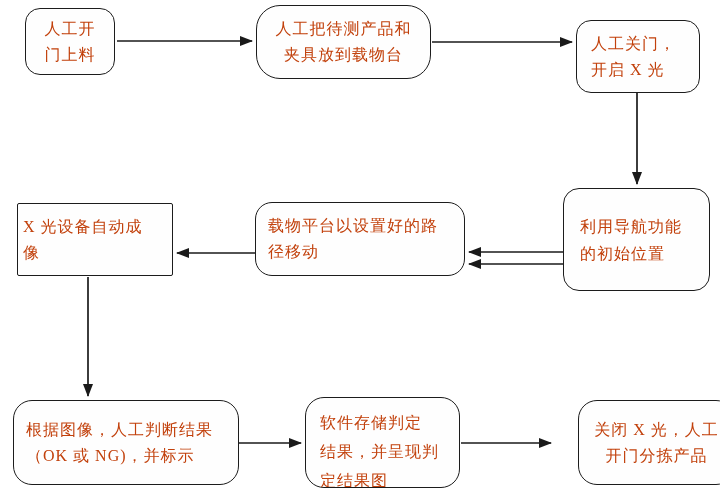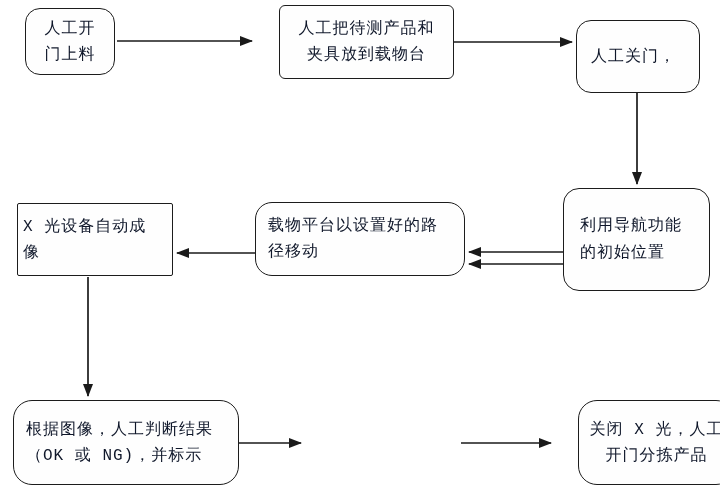--- a/index.html
+++ b/index.html
@@ -1,43 +1,43 @@
 <!DOCTYPE html>
 <html><head>
 <meta charset="utf-8">
 <style>
   html, body { margin: 0; padding: 0; background: #ffffff; }
   #canvas {
     position: relative;
     width: 720px;
     height: 496px;
     background: #ffffff;
-    font-family: Liberation Mono, monospace;
-    color: #0f172a;
+    font-family: Liberation Serif, serif;
+    color: #c2410c;
     overflow: hidden;
   }
   .node {
     position: absolute;
     box-sizing: border-box;
     background: #fefefe;
     border: 1.6px solid #1c1c1c;
     display: flex;
     flex-direction: column;
     justify-content: center;
     font-size: 16px;
     line-height: 26px;
     letter-spacing: 1px;
     overflow: hidden;
   }
   .node span { display: block; white-space: nowrap; }
   .center { align-items: center; text-align: center; }
   .leftal { align-items: flex-start; text-align: left; }
 
   #n1 { left: 25px;  top: 8px;   width: 90px;  height: 67px;  border-radius: 15px; }
-  #n2 { left: 256px; top: 5px;   width: 175px; height: 74px;  border-radius: 6px; margin-left: 23px; }
+  #n2 { left: 256px; top: 5px;   width: 175px; height: 74px;  border-radius: 24px; }
   #n3 { left: 576px; top: 4px;   width: 124px; height: 73px;  border-radius: 15px; padding-left: 14px; margin-top: 16px; }
   #n4 { left: 563px; top: 188px; width: 147px; height: 103px; border-radius: 16px; padding-left: 16px; line-height: 27px; }
   #n5 { left: 255px; top: 202px; width: 210px; height: 74px;  border-radius: 17px; padding-left: 12px; }
   #n6 { left: 17px;  top: 203px; width: 156px; height: 73px;  border-radius: 2px; padding-left: 5px; }
   #n7 { left: 13px;  top: 400px; width: 226px; height: 85px;  border-radius: 19px; padding-left: 12px; }
   #n8 { left: 305px; top: 397px; width: 155px; height: 91px;  border-radius: 19px; padding-left: 14px;
         justify-content: flex-start; padding-top: 10px; line-height: 29px; }
   #n9 { left: 555px; top: 400px; width: 157px; height: 85px;  border-radius: 19px; margin-left: 23px; }
 
   #arrow-layer {
@@ -75,20 +75,21 @@
     <span>门上料</span>
   </div>
 
   <div id="n2" class="node center">
     <span>人工把待测产品和</span>
     <span>夹具放到载物台</span>
   </div>
 
   <div id="n3" class="node leftal">
     <span>人工关门，</span>
+    <span>开启 X 光</span>
   </div>
 
   <div id="n4" class="node leftal">
     <span>利用导航功能</span>
     <span>的初始位置</span>
   </div>
 
   <div id="n5" class="node leftal">
     <span>载物平台以设置好的路</span>
     <span>径移动</span>
@@ -97,19 +98,24 @@
   <div id="n6" class="node leftal">
     <span>X 光设备自动成</span>
     <span>像</span>
   </div>
 
   <div id="n7" class="node leftal">
     <span>根据图像，人工判断结果</span>
     <span>（OK 或 NG)，并标示</span>
   </div>
 
+  <div id="n8" class="node leftal">
+    <span>软件存储判定</span>
+    <span>结果，并呈现判</span>
+    <span>定结果图</span>
+  </div>
 
   <div id="n9" class="node center">
     <span>关闭 X 光，人工</span>
     <span>开门分拣产品</span>
   </div>
 
 </div>
 
 </body></html>

